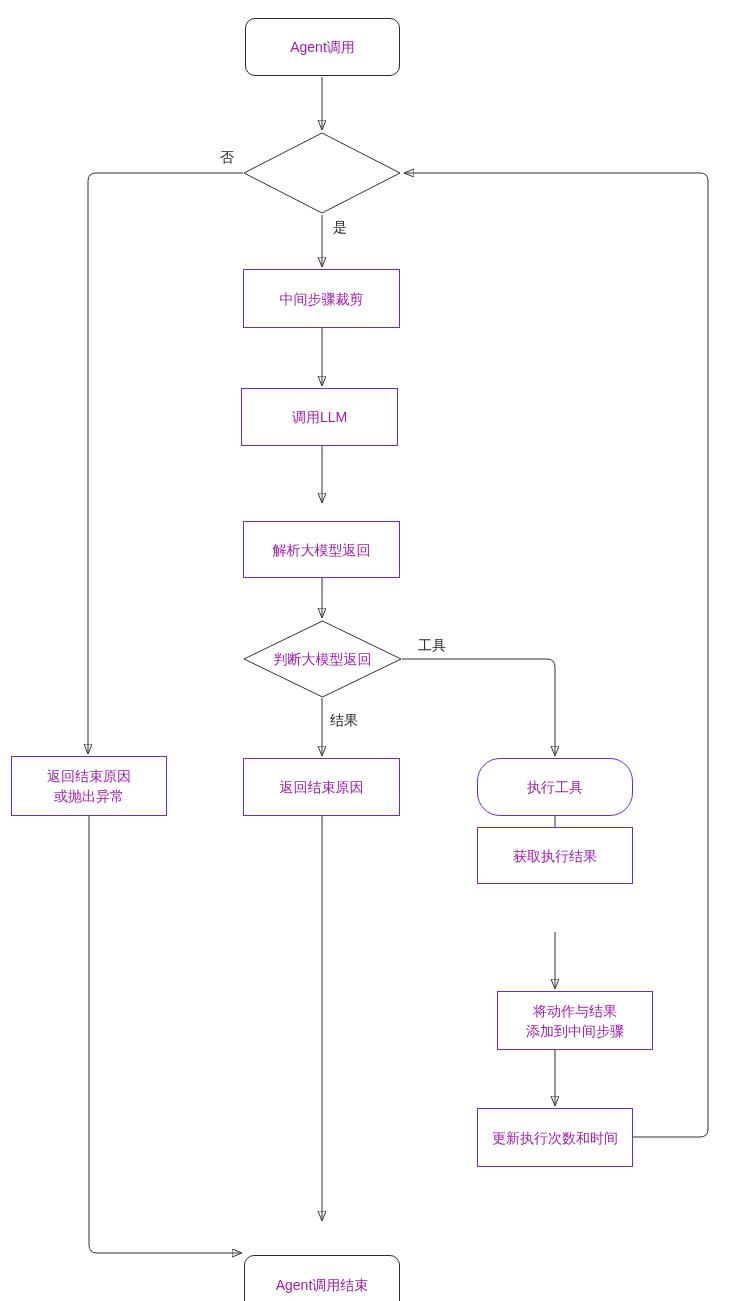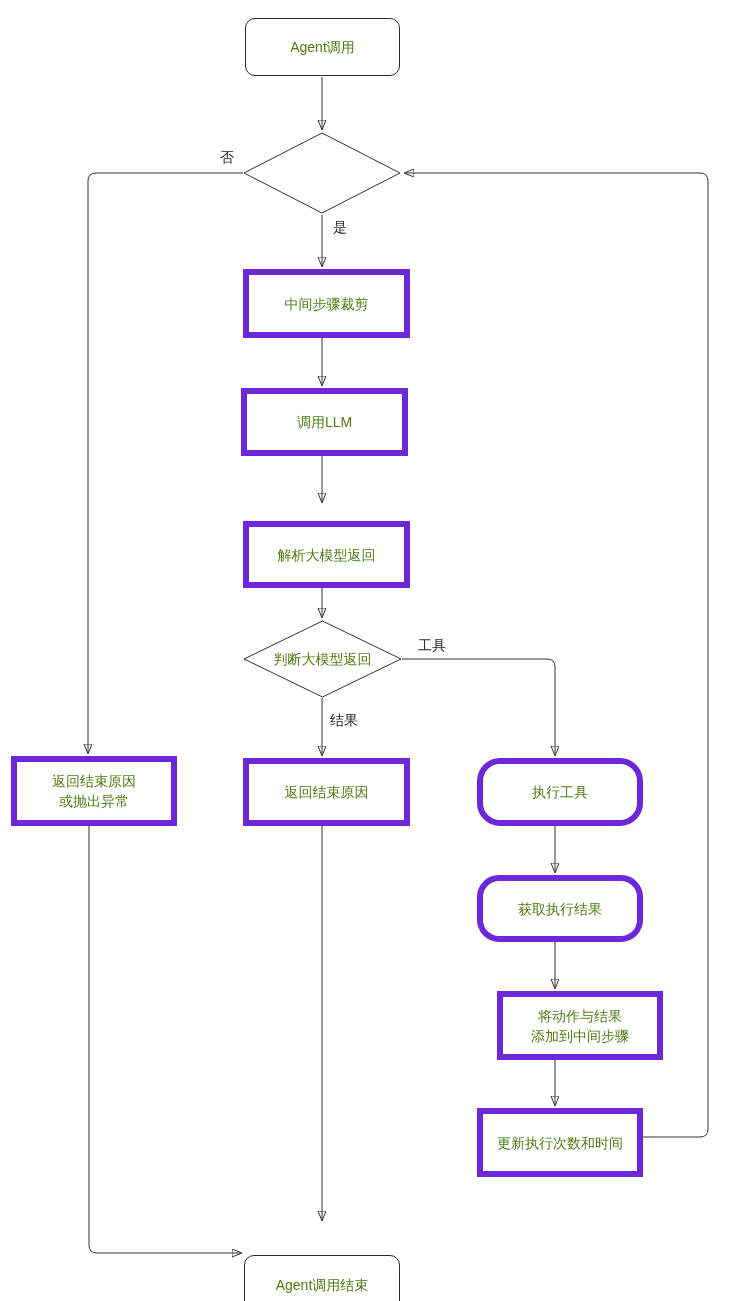--- a/index.html
+++ b/index.html
@@ -29,25 +29,25 @@
   }
   .node {
     position: absolute;
     z-index: 2;
     display: flex;
     align-items: center;
     justify-content: center;
     text-align: center;
     font-size: 14px;
     line-height: 20px;
-    color: #4d7c0f;
+    color: #a21caf;
   }
   .node.rect {
     background: #ffffff;
-    border: 6px solid #6d28d9;
+    border: 1px solid #6d28d9;
   }
   .node.rounded {
     background: #ffffff;
     border: 1px solid #2b2b2b;
     border-radius: 10px;
   }
   .node.diamond {
     background: transparent;
     border: none;
   }
@@ -136,21 +136,21 @@
   </div>
 
   <div class="node rect" style="left:243px; top:758px; width:155px; height:56px;">
     <span>返回结束原因</span>
   </div>
 
   <div class="node rect" style="left:477px; top:758px; width:154px; height:56px;border-radius:23px;">
     <span>执行工具</span>
   </div>
 
-  <div class="node rect" style="left:477px; top:875px; width:154px; height:55px;border-radius:22px;">
+  <div class="node rect" style="left:477px; top:827px; width:154px; height:55px;">
     <span>获取执行结果</span>
   </div>
 
   <div class="node rect multiline" style="left:497px; top:991px; width:154px; height:57px;">
     <div>
       <span>将动作与结果</span>
       <span>添加到中间步骤</span>
     </div>
   </div>
 

